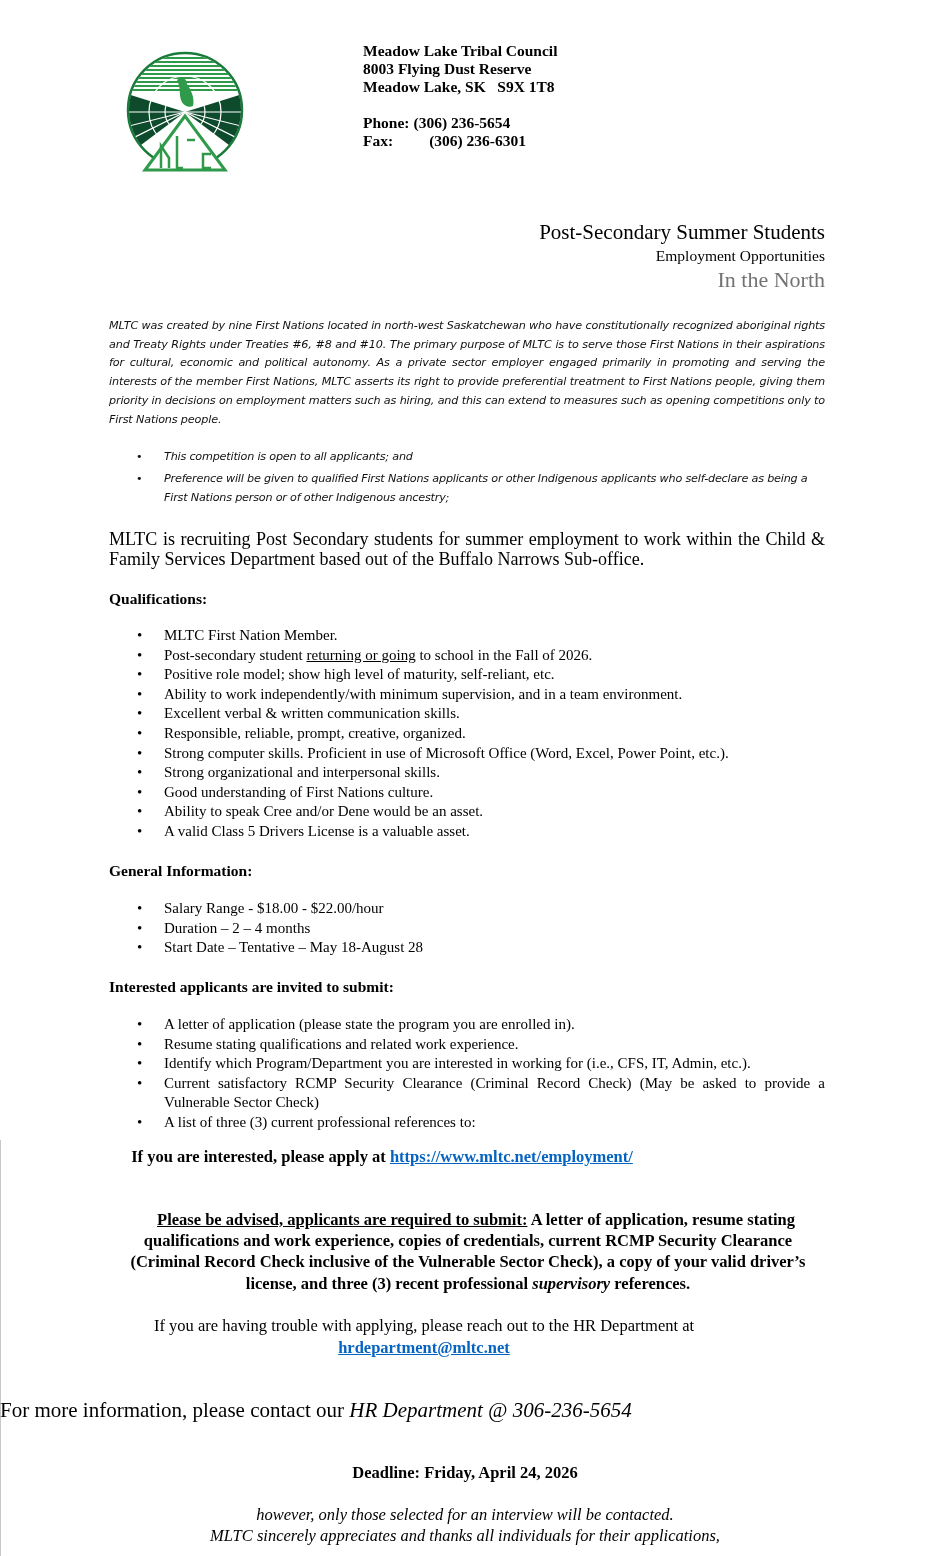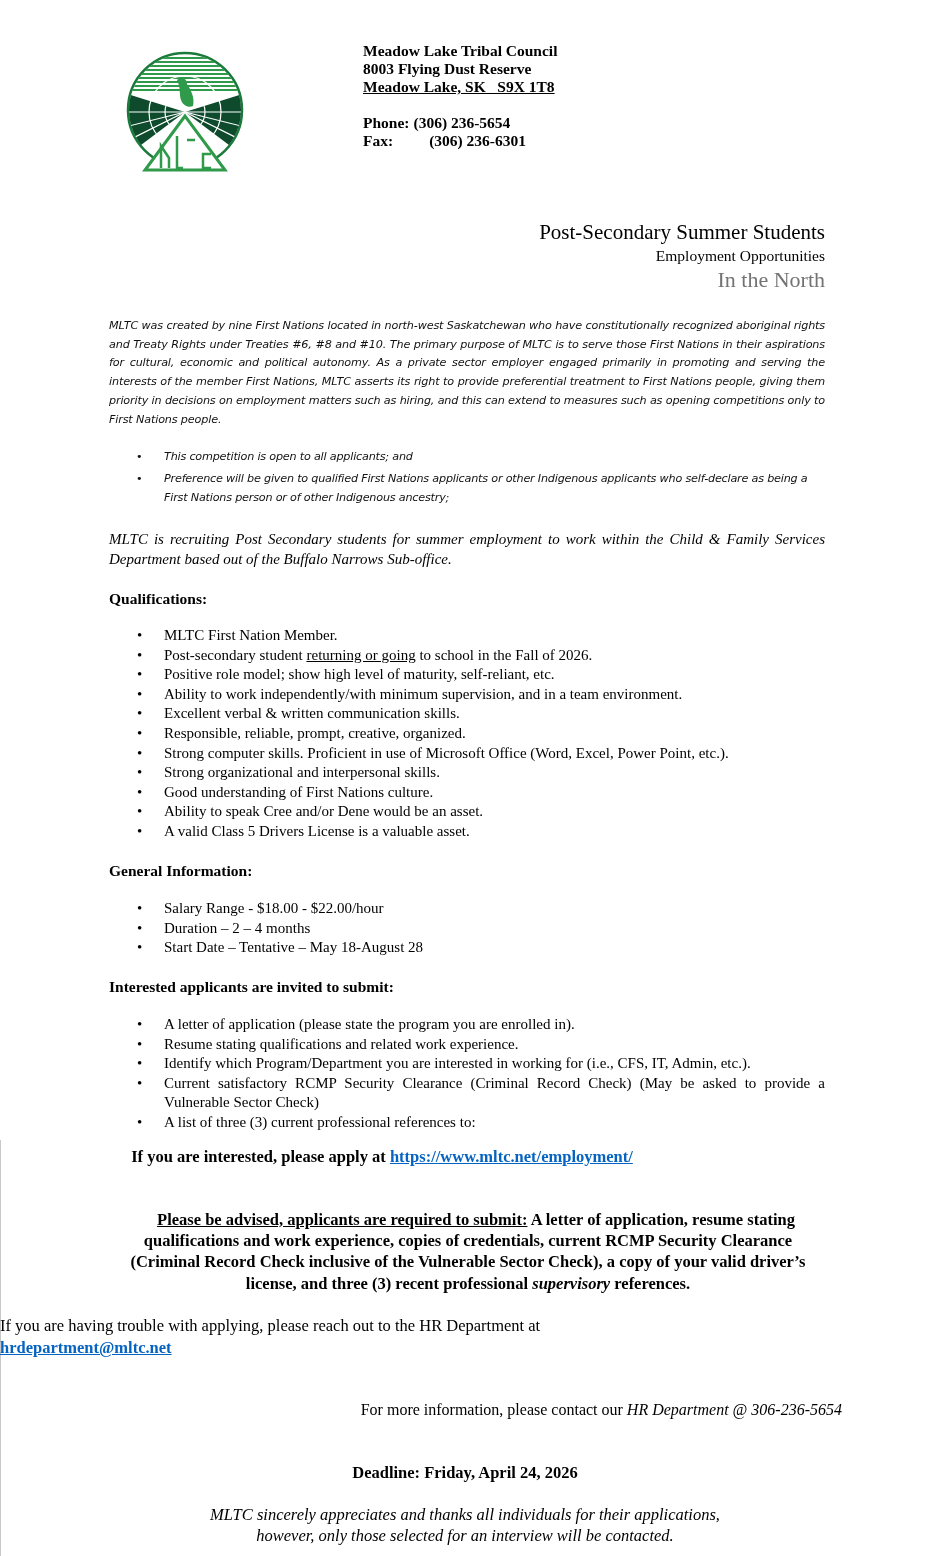--- a/index.html
+++ b/index.html
@@ -16,41 +16,41 @@
     .title { font-size: 21px; line-height: 26px; }
     .subtitle { font-size: 15.5px; line-height: 22px; }
     .region { font-size: 22px; line-height: 26px; color: #737373; margin-top: 0px; }
 
     .intro { position: absolute; left: 109px; top: 317px; width: 716px; font-family: "DejaVu Sans", sans-serif; font-style: italic; font-size: 11.2px; line-height: 18.7px; text-align: justify; color: #111; letter-spacing: -0.15px; }
 
     .pref-list { position: absolute; left: 109px; top: 447px; width: 716px; font-family: "DejaVu Sans", sans-serif; font-style: italic; font-size: 11.2px; line-height: 19.5px; color: #111; letter-spacing: -0.2px; }
     .pref-list .item { position: relative; padding-left: 55px; margin-bottom: 2px; }
     .pref-list .bullet { position: absolute; left: 27px; top: 0; font-style: normal; }
 
-    .recruit { position: absolute; left: 109px; top: 529px; width: 716px; font-size: 15px; line-height: 20px; text-align: justify; font-style: italic; }
+    .recruit { position: absolute; left: 109px; top: 529px; width: 716px; font-size: 18px; line-height: 20px; text-align: justify; }
 
     .section-heading { position: absolute; left: 109px; font-weight: bold; font-size: 15.5px; line-height: 20px; }
 
     .blist { position: absolute; left: 109px; width: 716px; font-size: 15px; line-height: 19.6px; }
     .blist .item { position: relative; padding-left: 55px; }
     .blist .bullet { position: absolute; left: 28px; top: 0; }
     .blist.justify .item { text-align: justify; }
     .u { text-decoration: underline; }
 
     .apply { position: absolute; left: 0; width: 764px; top: 1146px; text-align: center; font-weight: bold; font-size: 16.5px; line-height: 22px; }
     a.link { color: #0563c1; text-decoration: underline; }
 
     .advise { position: absolute; left: 109px; width: 718px; top: 1209px; text-align: center; font-weight: bold; font-size: 16.5px; line-height: 21.2px; }
     .advise .u { text-decoration: underline; margin-left: 16px; }
     .advise em { font-style: italic; }
 
-    .trouble { position: absolute; left: 0; width: 848px; top: 1315px; text-align: left; font-size: 16.5px; line-height: 22px; }
+    .trouble { position: absolute; left: 0; width: 848px; top: 1315px; text-align: center; font-size: 16.5px; line-height: 22px; }
     .trouble a { font-weight: bold; }
 
-    .moreinfo { position: absolute; left: 0; width: 842px; top: 1399px; text-align: right; font-size: 16px; line-height: 22px; }
+    .moreinfo { position: absolute; left: 0; width: 842px; top: 1399px; text-align: left; font-size: 21px; line-height: 22px; }
     .moreinfo em { font-style: italic; }
 
     .deadline { position: absolute; left: 0; width: 930px; top: 1462px; text-align: center; font-weight: bold; font-size: 16.5px; line-height: 22px; }
 
     .thanks { position: absolute; left: 0; width: 930px; top: 1505px; text-align: center; font-style: italic; font-size: 16.5px; line-height: 20.5px; }
   </style>
 </head>
 <body>
 
 <div class="left-rule"></div>
@@ -107,21 +107,21 @@
       <polyline points="56,86 56,118 62,118"></polyline>
       <polyline points="66,90 74,90 M70,90 70,118"></polyline>
       <polyline points="90,104 82,104 82,118 90,118"></polyline>
     </g>
   </svg>
 </div>
 
 <div class="org">
   <div>Meadow Lake Tribal Council</div>
   <div>8003 Flying Dust Reserve</div>
-  <div style="white-space: pre; text-decoration: underline;">Meadow Lake, SK   S9X 1T8</div>
+  <div style="white-space: pre;">Meadow Lake, SK   S9X 1T8</div>
   <div class="gap"></div>
   <div>
     <span>Phone:</span><span class="phone-num">(306) 236-5654</span>
   </div>
   <div>
     <span>Fax:</span><span class="fax-num">(306) 236-6301</span>
   </div>
 </div>
 
 <div class="title-block">
@@ -189,15 +189,15 @@
   <a class="link" href="#">hrdepartment@mltc.net</a>
 </div>
 
 <div class="moreinfo">
   <span>For more information, please contact our </span><em>HR Department @ 306-236-5654</em>
 </div>
 
 <div class="deadline">Deadline: Friday, April 24, 2026</div>
 
 <div class="thanks">
+  <div>however, only those selected for an interview will be contacted.</div>
   <div>MLTC sincerely appreciates and thanks all individuals for their applications,</div>
-  <div>however, only those selected for an interview will be contacted.</div>
 </div>
 
 </body></html>

